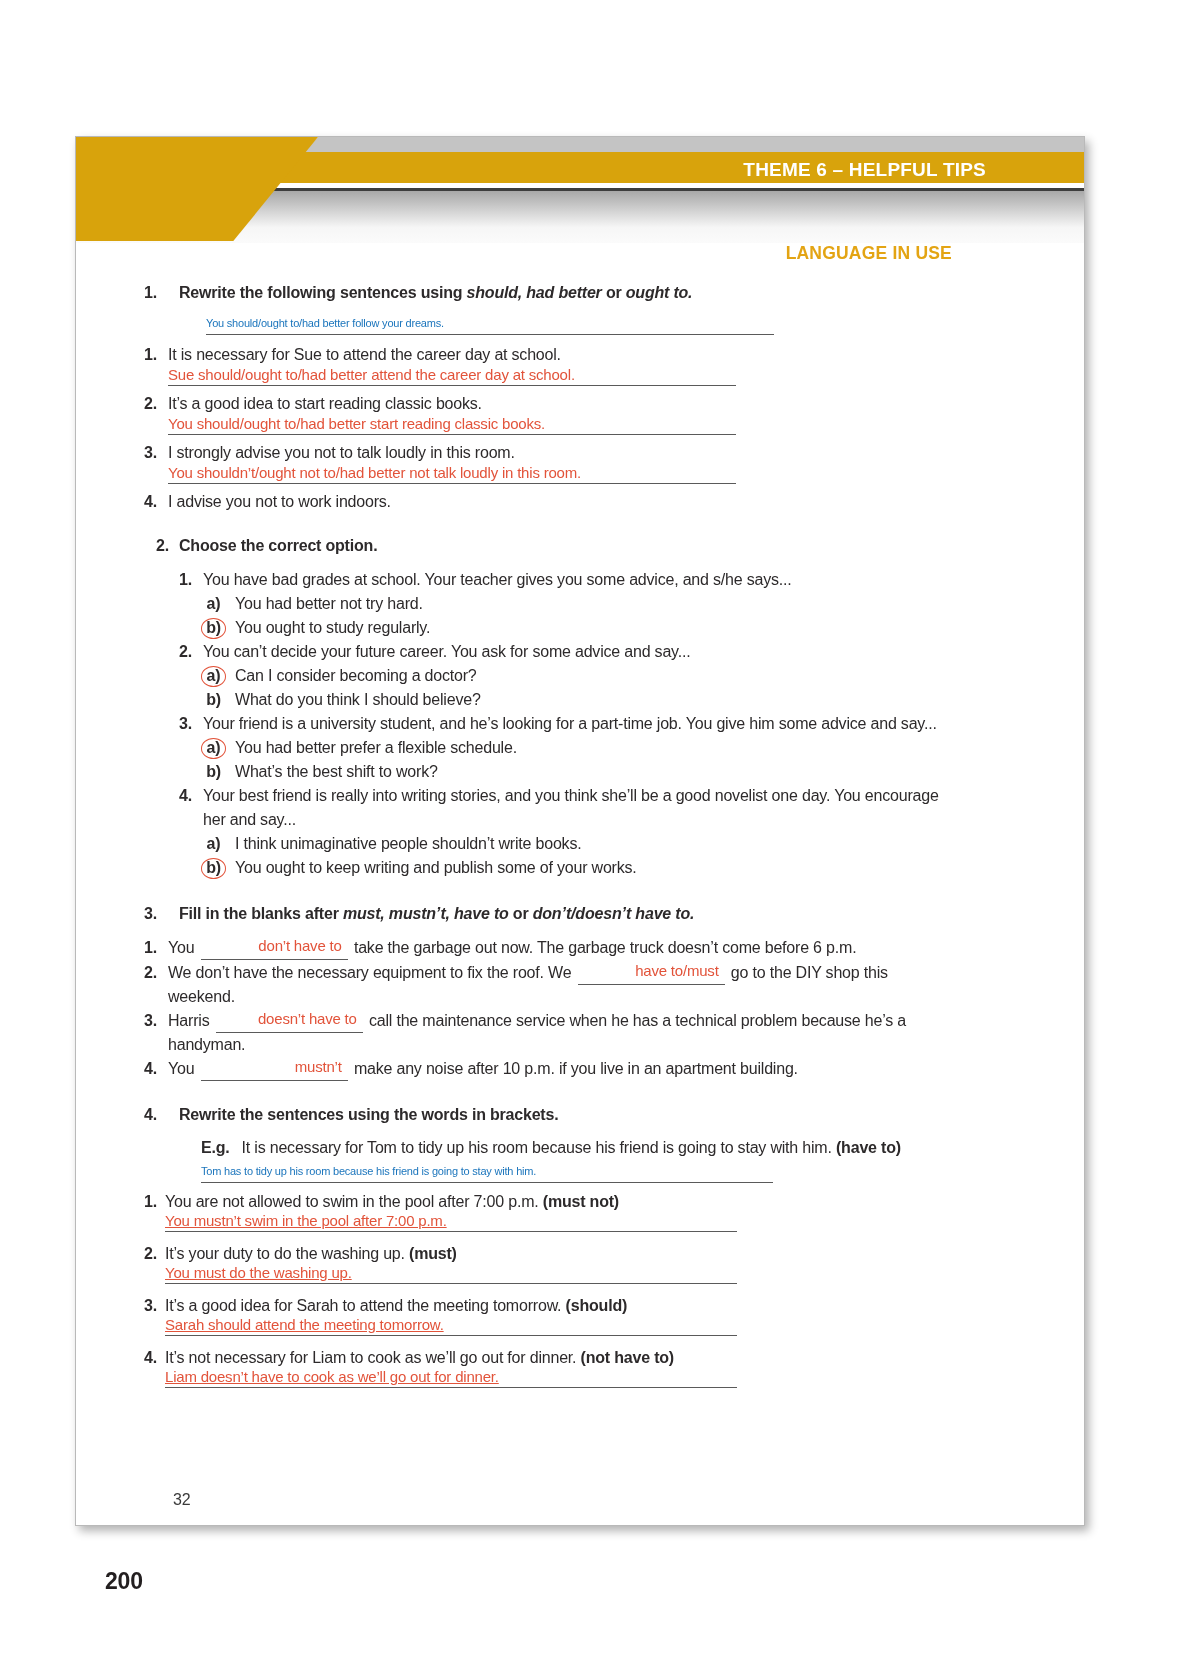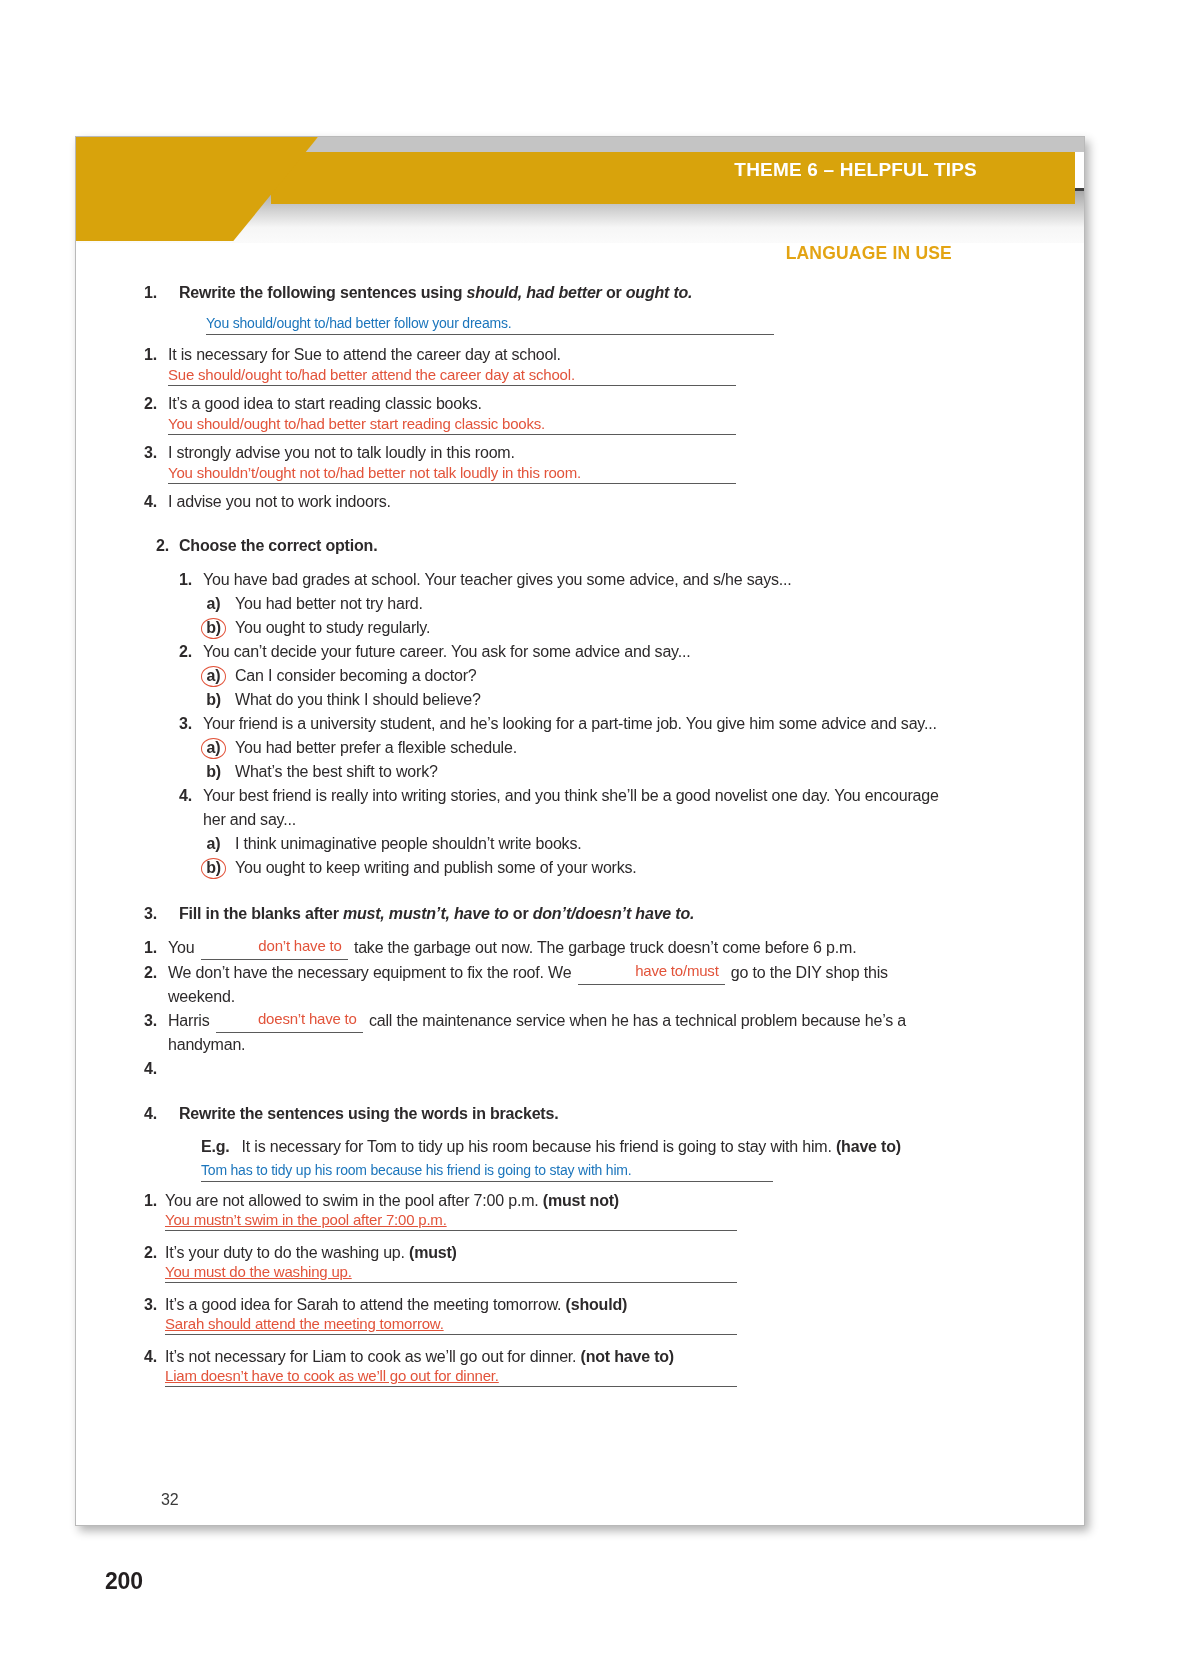--- a/index.html
+++ b/index.html
@@ -21,21 +21,21 @@
   .hdr-darkline {
     position:absolute; top:51px; left:150px; right:0; height:3px;
     background:#3d3d3d; z-index:2;
   }
   .hdr-gray-stripe {
     position:absolute; top:0; left:228px; right:0; height:15px;
     background:#c4c4c4; z-index:3;
     clip-path:polygon(14px 0, 100% 0, 100% 100%, 0 100%);
   }
   .hdr-goldbar {
-    position:absolute; top:15px; left:195px; right:9px; height:52px; z-index:3;
+    position:absolute; top:15px; left:195px; right:0; height:31px; z-index:3;
     background:#d8a30c; color:#ffffff; font-weight:bold; font-size:19px;
     line-height:36px; text-align:right; padding-right:98px; box-sizing:border-box;
     letter-spacing:0.2px;
   }
   .hdr-goldpoly {
     position:absolute; top:0; left:0; width:242px; height:104px; z-index:4;
     background:#d8a30c;
     clip-path:polygon(0 0, 100% 0, 65% 100%, 0 100%);
   }
   
@@ -43,21 +43,21 @@
   .section-title { color:#e3a413; font-weight:bold; font-size:17.5px; letter-spacing:0.2px; margin-bottom:20px;text-align:right; }
   .exercise { margin-bottom:25px; }
   .ex-head { display:flex; font-weight:bold; margin-bottom:13px; }
   .ex-head .enum { width:35px; flex:none; }
   .ital { font-style:italic; }
   .bold { font-weight:bold; }
   .eg { margin-left:62px; margin-bottom:10px; }
   .eg-line { margin-bottom:5px; line-height:21px; }
   .eg-label { font-weight:bold; margin-right:12px; }
   .ans { border-bottom:1px solid #5a5a5a; width:568px; padding-bottom:2px; line-height:17px; margin-bottom:8px; }
-  .blue { color:#1b75bc; font-size:14px; }
+  .blue { color:#1b75bc; font-size:11px; }
   .red  { color:#e2533a; font-size:15px; }
   .prompt-row { display:flex; line-height:20px; }
   .inum { font-weight:bold; width:24px; flex:none; }
   .item { margin-bottom:3px; }
   .item .ans { margin-left:24px; margin-top:1px; }
   
   .ex2-head { margin-left:12px; }
   .ex2-head .enum { width:23px; }
   .ex2-body { margin-left:35px; }
   .item2 .prompt-row { line-height:24px; }
@@ -76,21 +76,21 @@
   }
   .blank-text { color:#e2533a; font-size:15px; position:relative; top:-2px; }
   .ex4-eg { margin-left:57px; margin-bottom:8px; }
   .ex4-eg .eg-line { font-size:16px; }
   .item4 { margin-bottom:2px; }
   .item4 .prompt-row { line-height:21px; }
   .inum4 { font-weight:bold; width:21px; flex:none; }
   .item4 .ans { margin-left:21px; width:572px; margin-top:0; margin-bottom:11px;text-decoration:underline; }
   .ex4 .ans { width:572px; }
   
-  .inner-page-number { position:absolute; left:85px; bottom:16px; font-size:16px; color:#3a3a3a; z-index:5; }
+  .inner-page-number { position:absolute; left:97px; bottom:16px; font-size:16px; color:#3a3a3a; z-index:5; }
   .outer-page-number { position:absolute; left:105px; top:1568px; font-size:23px; font-weight:bold; color:#231f20; }
 </style>
 </head>
 <body>
 
 <div class="page-card">
 
   <div class="hdr-gradient"></div>
   <div class="hdr-darkline"></div>
   <div class="hdr-gray-stripe"></div>
@@ -218,20 +218,21 @@
       <div class="item3-row">
         <span class="inum">2.</span>
         <span class="ptext"><span>We don’t have the necessary equipment to fix the roof. We</span> <span class="blank"><span class="blank-text">have to/must</span></span> <span>go to the DIY shop this weekend.</span></span>
       </div>
       <div class="item3-row">
         <span class="inum">3.</span>
         <span class="ptext"><span>Harris</span> <span class="blank"><span class="blank-text">doesn’t have to</span></span> <span>call the maintenance service when he has a technical problem because he’s a handyman.</span></span>
       </div>
       <div class="item3-row">
         <span class="inum">4.</span>
+        <span class="ptext"><span>You</span> <span class="blank"><span class="blank-text">mustn’t</span></span> <span>make any noise after 10 p.m. if you live in an apartment building.</span></span>
       </div>
     </div>
 
     <div class="exercise ex4">
       <div class="ex-head">
         <span class="enum">4.</span>
         <span class="ex-title">Rewrite the sentences using the words in brackets.</span>
       </div>
       <div class="eg ex4-eg">
         <div class="eg-line">

